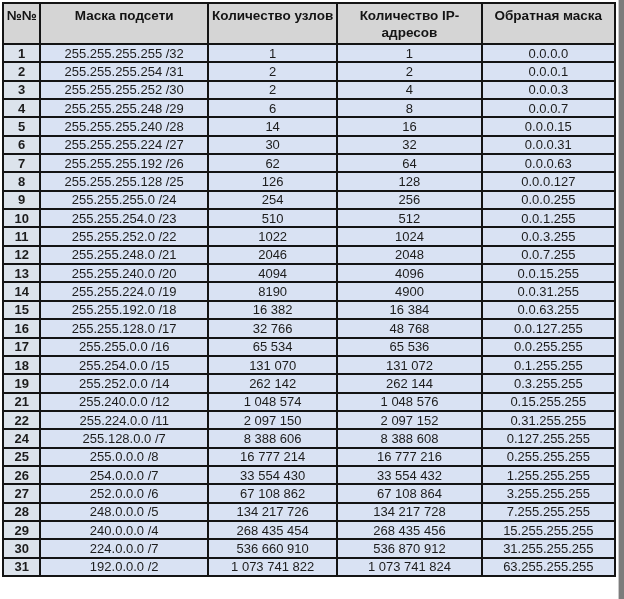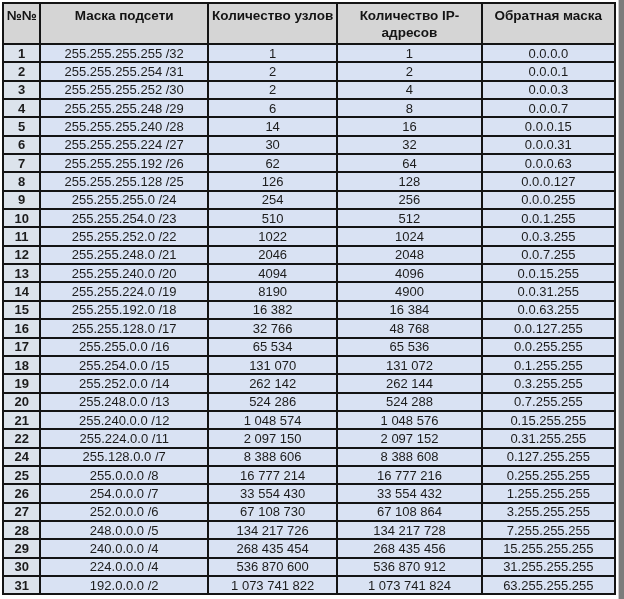--- a/index.html
+++ b/index.html
@@ -213,27 +213,20 @@
           <td>0.1.255.255</td>
         </tr>
         <tr>
           <td class="num-cell">19</td>
           <td>255.252.0.0 /14</td>
           <td>262 142</td>
           <td>262 144</td>
           <td>0.3.255.255</td>
         </tr>
         <tr>
-          <td class="num-cell">20</td>
-          <td>255.248.0.0 /13</td>
-          <td>524 286</td>
-          <td>524 288</td>
-          <td>0.7.255.255</td>
-        </tr>
-        <tr>
           <td class="num-cell">21</td>
           <td>255.240.0.0 /12</td>
           <td>1 048 574</td>
           <td>1 048 576</td>
           <td>0.15.255.255</td>
         </tr>
         <tr>
           <td class="num-cell">22</td>
           <td>255.224.0.0 /11</td>
           <td>2 097 150</td>
@@ -257,42 +250,42 @@
         <tr>
           <td class="num-cell">26</td>
           <td>254.0.0.0 /7</td>
           <td>33 554 430</td>
           <td>33 554 432</td>
           <td>1.255.255.255</td>
         </tr>
         <tr>
           <td class="num-cell">27</td>
           <td>252.0.0.0 /6</td>
-          <td>67 108 730</td>
+          <td>67 108 862</td>
           <td>67 108 864</td>
           <td>3.255.255.255</td>
         </tr>
         <tr>
           <td class="num-cell">28</td>
           <td>248.0.0.0 /5</td>
           <td>134 217 726</td>
           <td>134 217 728</td>
           <td>7.255.255.255</td>
         </tr>
         <tr>
           <td class="num-cell">29</td>
           <td>240.0.0.0 /4</td>
           <td>268 435 454</td>
           <td>268 435 456</td>
           <td>15.255.255.255</td>
         </tr>
         <tr>
           <td class="num-cell">30</td>
-          <td>224.0.0.0 /4</td>
-          <td>536 870 600</td>
+          <td>224.0.0.0 /7</td>
+          <td>536 660 910</td>
           <td>536 870 912</td>
           <td>31.255.255.255</td>
         </tr>
         <tr>
           <td class="num-cell">31</td>
           <td>192.0.0.0 /2</td>
           <td>1 073 741 822</td>
           <td>1 073 741 824</td>
           <td>63.255.255.255</td>
         </tr>

